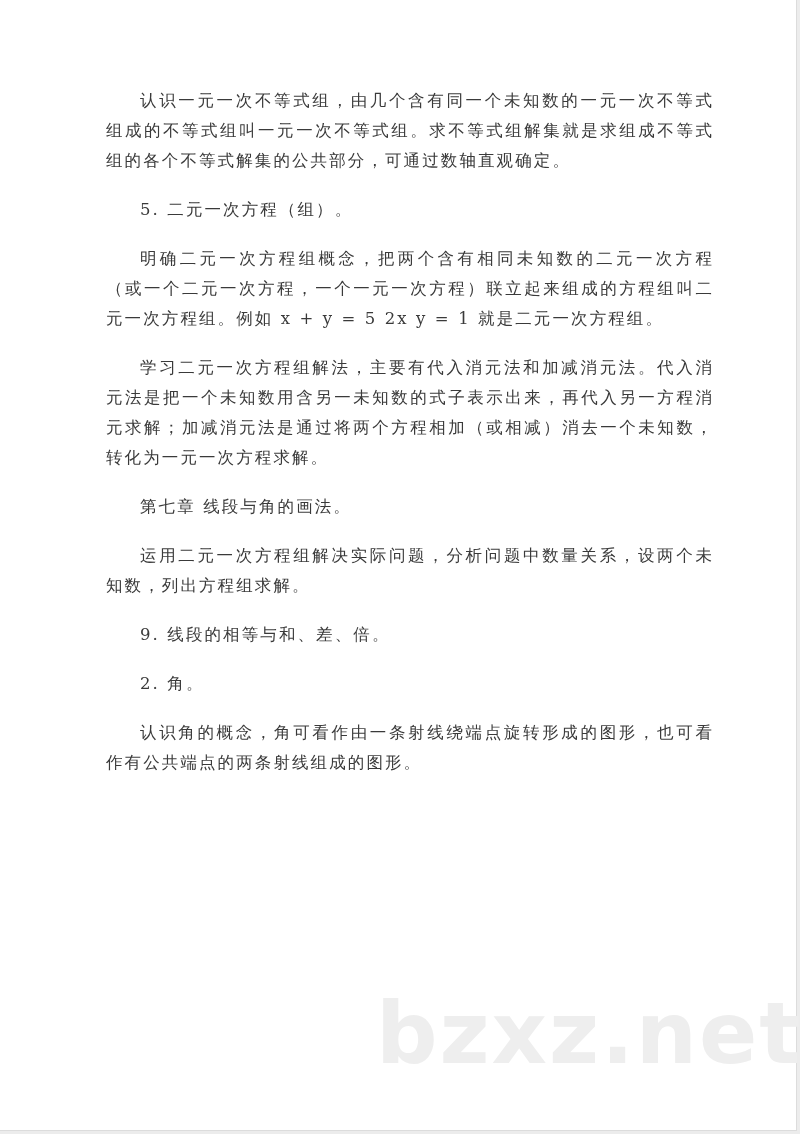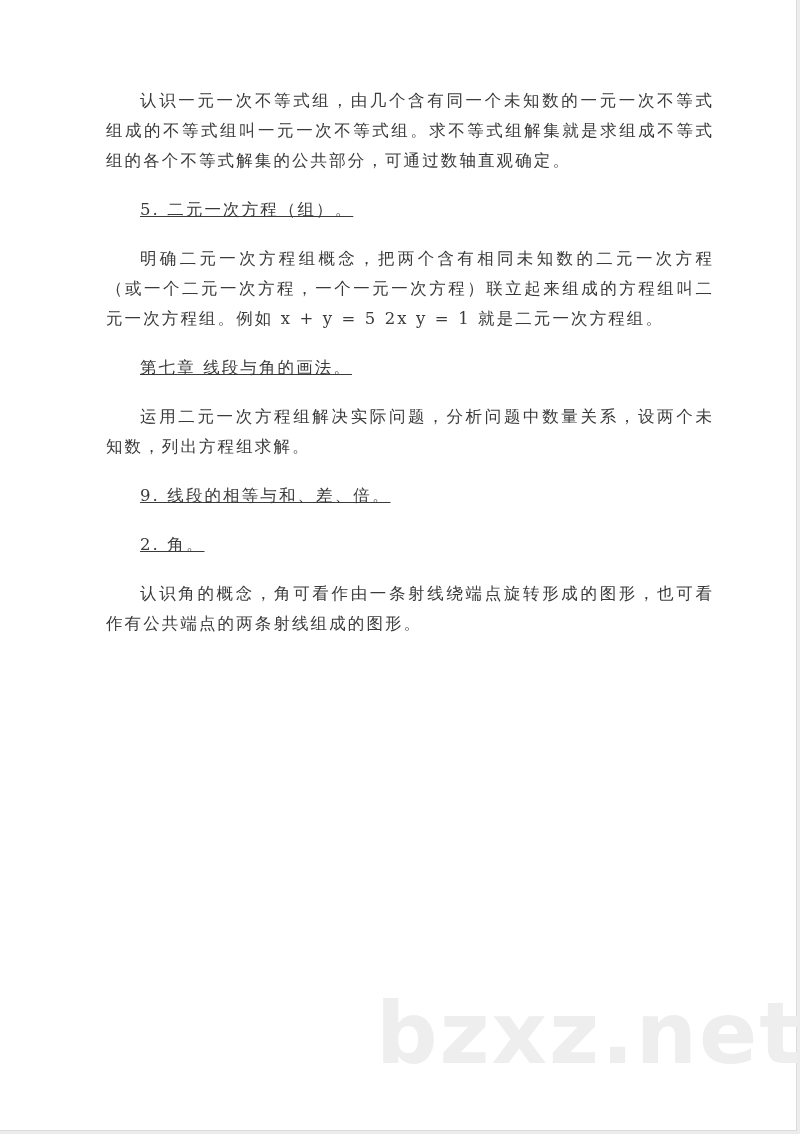--- a/index.html
+++ b/index.html
@@ -35,21 +35,20 @@
     margin: 0 0 19px 0;
     font-size: 16.5px;
     line-height: 30px;
     color: #3a3a3a;
     text-indent: 34px;
     letter-spacing: 2.1px;
     text-align: justify;
   }
   .para.heading {
     margin-bottom: 19px;
-    text-decoration: underline;
   }
   .watermark {
     position: absolute;
     left: 376px;
     top: 990px;
     font-family: "DejaVu Sans", "Liberation Sans", sans-serif;
     font-weight: bold;
     font-size: 86px;
     letter-spacing: 2px;
     color: #eeeeee;
@@ -59,19 +58,20 @@
 </style>
 </head>
 <body>
 
 <div class="page">
   <div class="watermark">bzxz.net</div>
   <div class="content">
     <p class="para">认识一元一次不等式组，由几个含有同一个未知数的一元一次不等式组成的不等式组叫一元一次不等式组。求不等式组解集就是求组成不等式组的各个不等式解集的公共部分，可通过数轴直观确定。</p>
     <p class="para heading">5. 二元一次方程（组）。</p>
     <p class="para">明确二元一次方程组概念，把两个含有相同未知数的二元一次方程（或一个二元一次方程，一个一元一次方程）联立起来组成的方程组叫二元一次方程组。例如 x + y = 5 2x y = 1 就是二元一次方程组。</p>
+    <p class="para">学习二元一次方程组解法，主要有代入消元法和加减消元法。代入消元法是把一个未知数用含另一未知数的式子表示出来，再代入另一方程消元求解；加减消元法是通过将两个方程相加（或相减）消去一个未知数，转化为一元一次方程求解。</p>
     <p class="para heading">第七章 线段与角的画法。</p>
     <p class="para">运用二元一次方程组解决实际问题，分析问题中数量关系，设两个未知数，列出方程组求解。</p>
     <p class="para heading">9. 线段的相等与和、差、倍。</p>
     <p class="para heading">2. 角。</p>
     <p class="para">认识角的概念，角可看作由一条射线绕端点旋转形成的图形，也可看作有公共端点的两条射线组成的图形。</p>
   </div>
 </div>
 
 </body></html>

